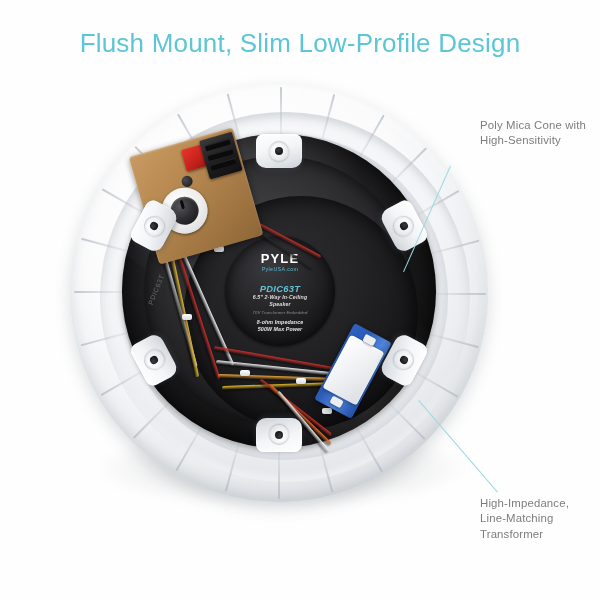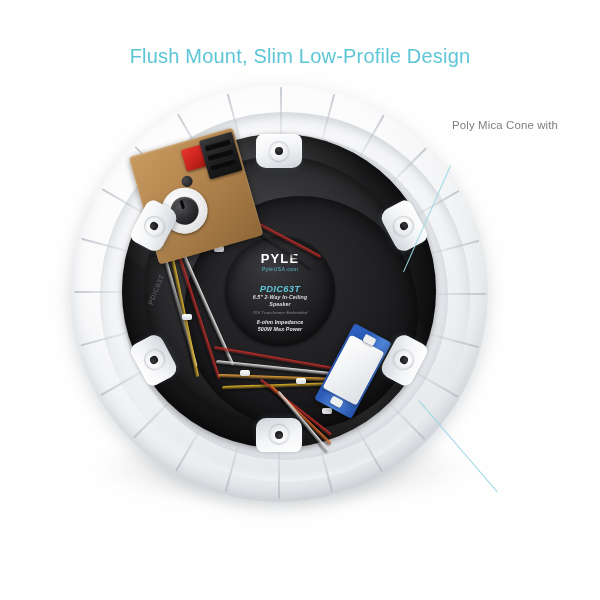--- a/index.html
+++ b/index.html
@@ -6,28 +6,27 @@
   body{
     width:600px;height:600px;background:#ffffff;
     font-family:"Liberation Sans", sans-serif;
     overflow:hidden;position:relative;
   }
   #stage{position:absolute;inset:0;background:#fefefe;}
 
   
   .title{
     position:absolute;left:0;top:28px;width:600px;text-align:center;
-    font-size:20px;letter-spacing:.2px;color:#5cc6d6;font-weight:400;
+    font-size:26px;letter-spacing:.2px;color:#5cc6d6;font-weight:400;
     white-space:nowrap;
-    margin-top:17px;
   }
 
   
   .callout{position:absolute;color:#7d7d7d;font-size:11.4px;line-height:15.4px;letter-spacing:.15px;}
-  .callout div{white-space:nowrap;}
+  .callout div{white-space:nowrap;margin-left:28px;}
   #callout-top{left:452px;top:118px;}
   #callout-bottom{left:452px;top:496px;}
   .leader{position:absolute;background:#9fd8e4;transform-origin:0 0;height:1.2px;}
 
   
   #product{position:absolute;left:64px;top:78px;width:430px;height:430px;}
 
   
   .ground-shadow{
     position:absolute;left:34px;top:350px;width:368px;height:80px;border-radius:50%;
@@ -324,16 +323,22 @@
           </div>
         </div>
       </div>
   </div>
 
   <div class="leader" id="leader-top" style="left: 451px; top: 166px; width: 115.953px; transform: rotate(113.912deg);"></div>
   <div class="leader" id="leader-bottom" style="left: 419px; top: 400px; width: 121.264px; transform: rotate(49.3475deg);"></div>
 
   <div class="callout" id="callout-top">
     <div>Poly Mica Cone with</div>
+    <div>High-Sensitivity</div>
   </div>
 
+  <div class="callout" id="callout-bottom">
+    <div>High-Impedance,</div>
+    <div>Line-Matching</div>
+    <div>Transformer</div>
+  </div>
 
 </div>
 
 </body></html>

